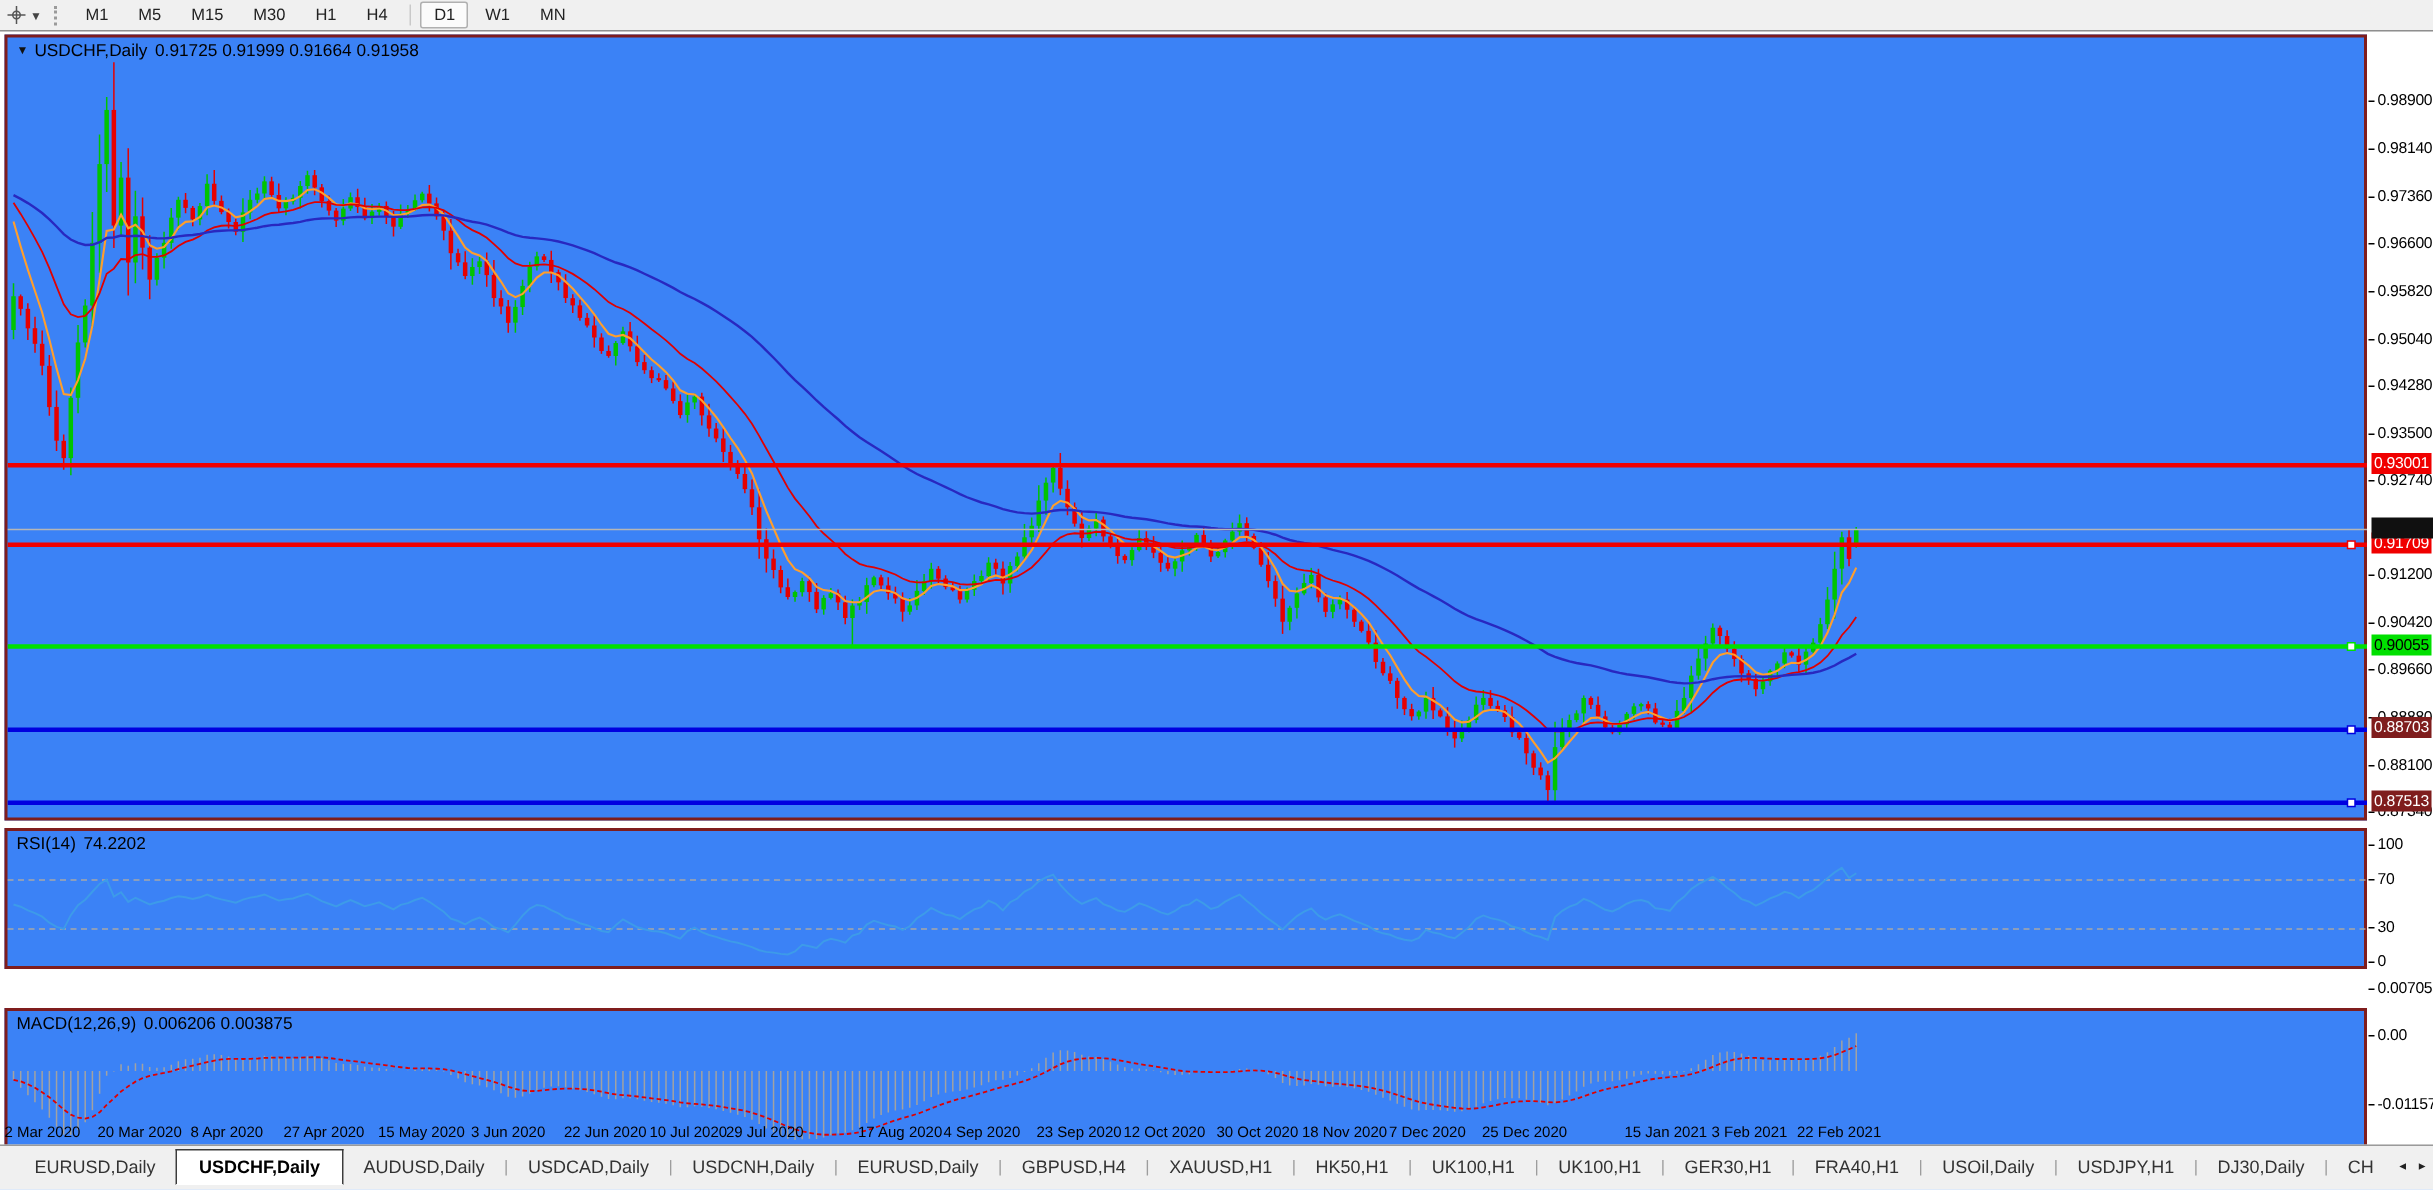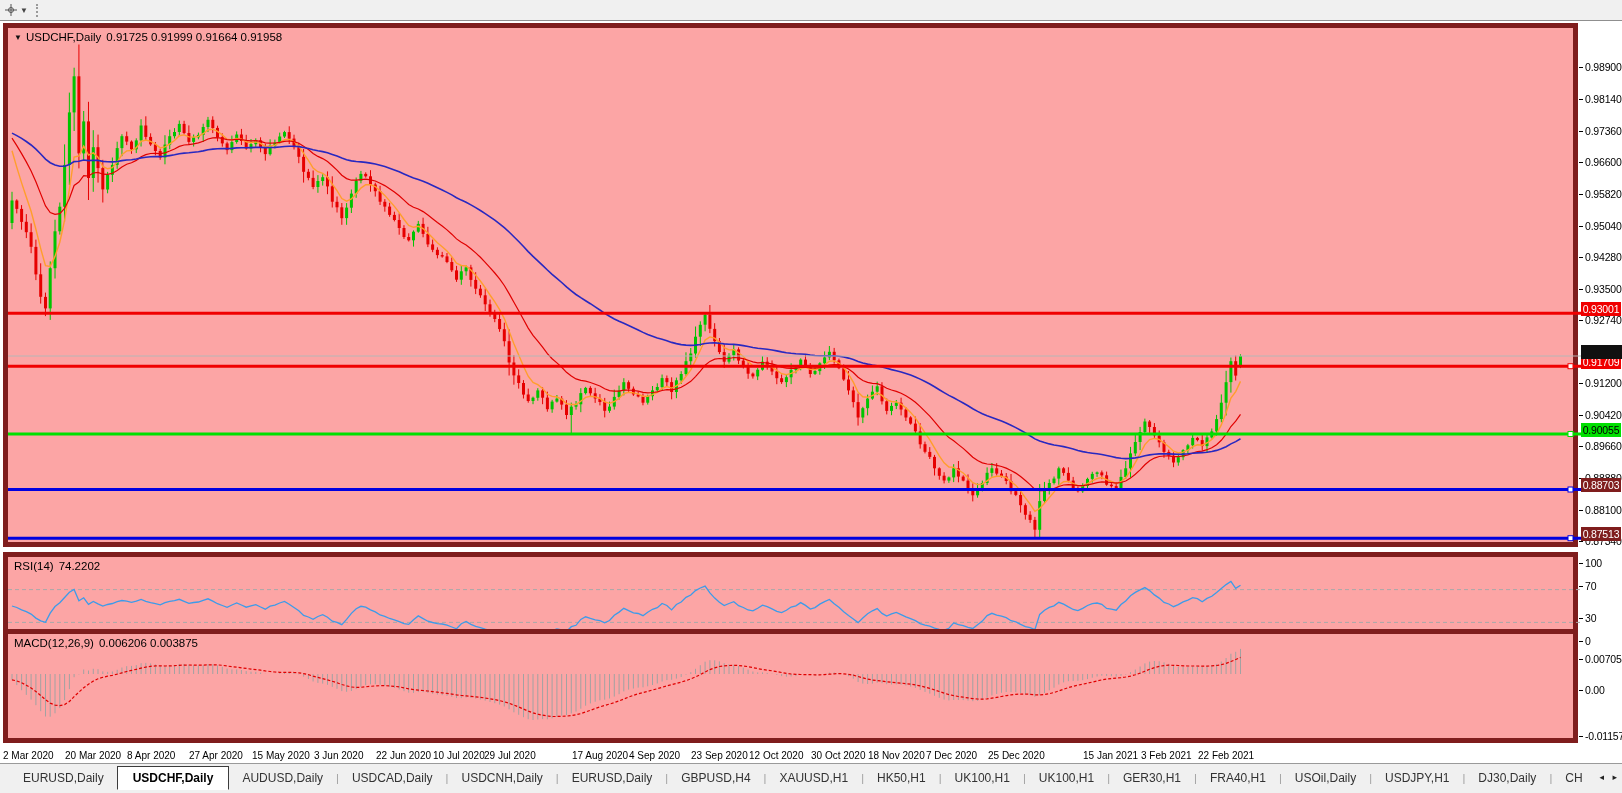--- a/index.html
+++ b/index.html
@@ -11,24 +11,24 @@
   .toolbar{position:absolute;left:0;top:0;width:1622px;height:21px;background:#f0f0f0;
     border-bottom:1px solid #8f8f8f;display:flex;align-items:center;z-index:10}
   .tool-icon{display:flex;align-items:center;padding:0 3px 0 4px;height:100%}
   .dd-arrow{font-size:8px;color:#444;margin-left:2px}
   .grip{width:4px;height:13px;border-left:2px dotted #9a9a9a;margin:0 7px 0 5px}
   .tf-btn{font-size:11px;color:#222;padding:2px 8px;margin:0 1px;border:1px solid transparent;cursor:default}
   .tf-btn.active{background:#fbfbfb;border:1px solid #b0b0b0;border-radius:2px}
   .tb-sep{width:1px;height:14px;background:#c9c9c9;margin:0 5px}
 
   
-  .pane{position:absolute;background:#fca5a5;border:5px solid #7f1d1d}
+  .pane{position:absolute;background:#3b82f6;border:2px solid #7f1d1d}
   .pane.main{left:3px;top:23px;width:1575px;height:524px}
   .pane.rsi{left:3px;top:552px;width:1575px;height:94px}
-  .pane.macd{left:3px;top:629px;width:1575px;height:114px}
+  .pane.macd{left:3px;top:672px;width:1575px;height:114px}
   .pane .svgwrap{position:absolute;left:0;top:0;right:0;bottom:0}
   .pane-header{position:absolute;left:6px;top:3px;font-size:11.5px;color:#000;z-index:5;white-space:nowrap}
   .hdr-arrow{font-size:8px;vertical-align:1px;margin-right:4px;color:#111}
   .pane-header .val{margin-left:5px}
 
   
   .axis-col{position:absolute;left:1579px;top:0;width:43px;height:793px;font-size:10.5px;
     letter-spacing:-0.2px;color:#000;z-index:6}
   .tick{position:absolute;left:6px;white-space:nowrap;line-height:12px}
   .tick-dash{position:absolute;left:0;width:4px;height:1px;background:#000}
@@ -57,20 +57,32 @@
 
   <div class="toolbar">
     <div class="tool-icon">
       <svg width="14" height="14">
         <path d="M7 1v12M1 7h12" stroke="#555" fill="none"></path>
         <circle cx="7" cy="7" r="2.5" fill="none" stroke="#555"></circle>
       </svg>
       <span class="dd-arrow">▼</span>
     </div>
     <div class="grip"></div>
+    <div id="tf-buttons" style="display:flex;align-items:center">
+        <span class="tf-btn">M1</span>
+        <span class="tf-btn">M5</span>
+        <span class="tf-btn">M15</span>
+        <span class="tf-btn">M30</span>
+        <span class="tf-btn">H1</span>
+        <span class="tf-btn">H4</span>
+        <div class="tb-sep"></div>
+        <span class="tf-btn active">D1</span>
+        <span class="tf-btn">W1</span>
+        <span class="tf-btn">MN</span>
+      </div>
   </div>
 
   <div class="workspace">
 
     <div class="pane main">
       <div class="pane-header">
         <span class="hdr-arrow">▼</span><span>USDCHF,Daily</span><span class="val">0.91725 0.91999 0.91664 0.91958</span>
       </div>
       <div class="svgwrap" id="main-svgwrap"><svg width="1573" height="522">
             <g>

